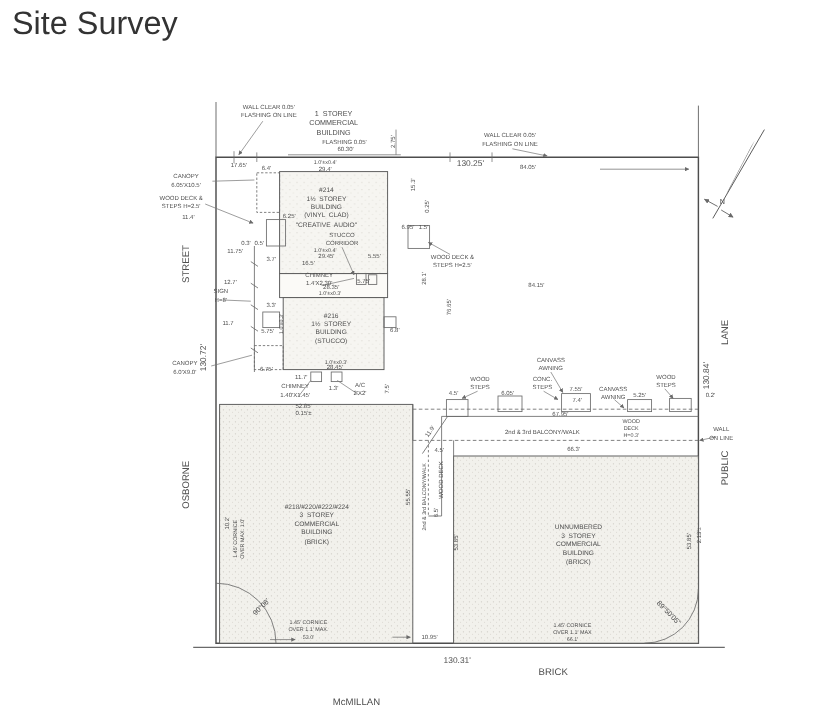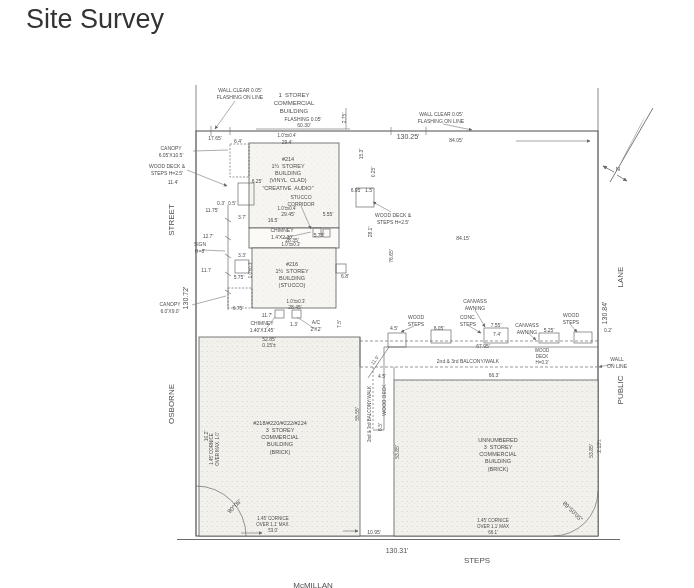--- a/index.html
+++ b/index.html
@@ -1,18 +1,18 @@
 <!DOCTYPE html>
 <html><head>
 <meta charset="utf-8">
 <style>
   html,body{margin:0;padding:0;background:#ffffff;}
   body{width:694px;height:588px;overflow:hidden;font-family:"Liberation Sans",sans-serif;position:relative;}
   .page-title{position:absolute;left:10px;top:4px;margin:0;font-size:27px;font-weight:400;color:#333333;letter-spacing:0;}
-  .drawing{position:absolute;left:16px;top:0;width:648px;height:588px;}
+  .drawing{position:absolute;left:0;top:0;width:648px;height:588px;}
   .drawing svg{position:absolute;left:0;top:0;}
   .ann-layer{position:absolute;left:0;top:0;width:694px;height:588px;}
   .ann{position:absolute;color:#4e4e4e;font-size:5.5px;line-height:1.3;text-align:center;white-space:pre;transform:translate(-50%,-50%);}
 </style>
 </head>
 <body>
 
 <div class="drawing">
 
   <svg width="694" height="588" viewBox="0 0 694 588">
@@ -132,21 +132,21 @@
       <line x1="195" y1="126" x2="195" y2="136"></line>
     </g>
   </svg>
 
   <h1 class="page-title">Site Survey</h1>
 
   <div class="ann-layer">
       <div class="ann" style="left: 156px; top: 404px; font-size: 8px; transform: translate(-50%, -50%) rotate(-90deg);">OSBORNE</div>
       <div class="ann" style="left: 156px; top: 220px; font-size: 8px; transform: translate(-50%, -50%) rotate(-90deg);">STREET</div>
       <div class="ann" style="left: 297px; top: 562px; font-size: 8px; margin-top: 24px;">McMILLAN</div>
-      <div class="ann" style="left: 461px; top: 561px; font-size: 8px;">STEPS</div>
+      <div class="ann" style="left: 461px; top: 561px; font-size: 8px;">BRICK</div>
       <div class="ann" style="left: 605px; top: 390px; font-size: 8px; transform: translate(-50%, -50%) rotate(-90deg);">PUBLIC</div>
       <div class="ann" style="left: 605px; top: 277px; font-size: 8px; transform: translate(-50%, -50%) rotate(-90deg);">LANE</div>
       <div class="ann" style="left: 392px; top: 137px; font-size: 7px;">130.25'</div>
       <div class="ann" style="left: 170px; top: 298px; font-size: 7px; transform: translate(-50%, -50%) rotate(-90deg);">130.72'</div>
       <div class="ann" style="left: 589px; top: 313px; font-size: 7px; transform: translate(-50%, -50%) rotate(-90deg);">130.84'</div>
       <div class="ann" style="left: 381px; top: 551px; font-size: 7px;">130.31'</div>
       <div class="ann" style="left: 219px; top: 507px; font-size: 6px; transform: translate(-50%, -50%) rotate(-45deg);">90°08'</div>
       <div class="ann" style="left: 556px; top: 512px; font-size: 6px; transform: translate(-50%, -50%) rotate(45deg);">89°50'05"</div>
       <div class="ann" style="left: 602px; top: 170px; font-size: 6px;">N</div>
       <div class="ann" style="left: 278px; top: 104px; font-size: 6px;">1  STOREY

